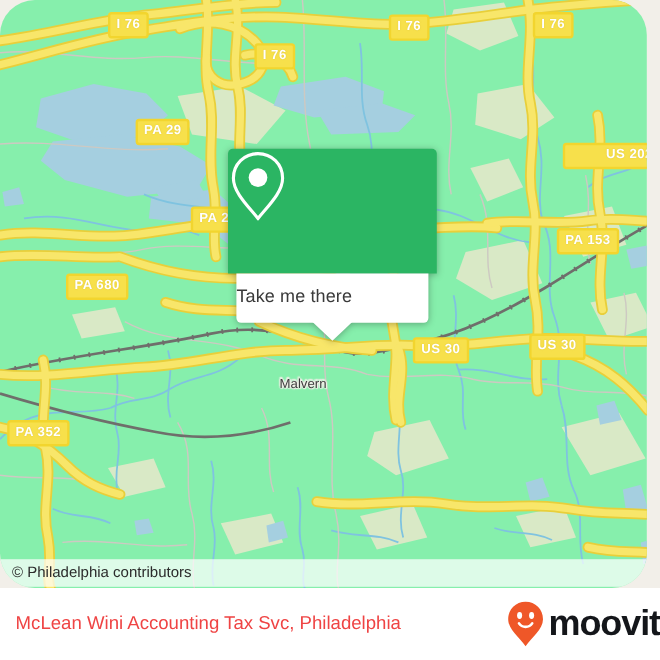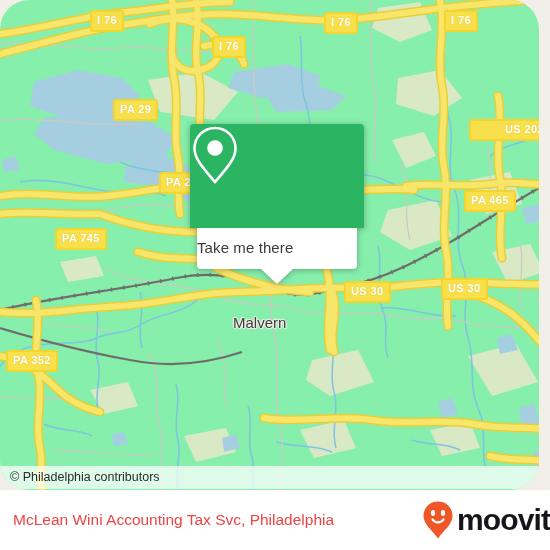--- a/index.html
+++ b/index.html
@@ -29,21 +29,21 @@
     padding:3px 5px 4px 5px;
     white-space:nowrap;
     text-shadow:0 0 1px rgba(190,160,20,.55);
     box-sizing:border-box;
   }
 
   
   .place-label{
     position:absolute;
     color:#3d3d3d;
-    font-size:15px;
+    font-size:11px;
     white-space:nowrap;
     text-shadow:
        1px 0 1px #f2efe9,-1px 0 1px #f2efe9,
        0 1px 1px #f2efe9,0 -1px 1px #f2efe9,
        1px 1px 1px #f2efe9,-1px -1px 1px #f2efe9;
   }
 
   
   #popup{
     position:absolute;
@@ -283,22 +283,22 @@
       </g>
     </svg>
 
     <div class="shield" style="left:90px;top:10px;">I 76</div>
     <div class="shield" style="left:212px;top:36px;">I 76</div>
     <div class="shield" style="left:324px;top:12px;">I 76</div>
     <div class="shield" style="left:444px;top:10px;">I 76</div>
     <div class="shield" style="left:113px;top:99px;">PA 29</div>
     <div class="shield" style="left:469px;top:119px;padding-left:34px;">US 202</div>
     <div class="shield" style="left:159px;top:172px;">PA 29</div>
-    <div class="shield" style="left:464px;top:190px;">PA 465</div>
-    <div class="shield" style="left:55px;top:228px;">PA 745</div>
+    <div class="shield" style="left:464px;top:190px;">PA 153</div>
+    <div class="shield" style="left:55px;top:228px;">PA 680</div>
     <div class="shield" style="left:344px;top:281px;">US 30</div>
     <div class="shield" style="left:441px;top:278px;">US 30</div>
     <div class="shield" style="left:6px;top:350px;">PA 352</div>
 
     <div class="place-label" style="left:233px;top:314px;">Malvern</div>
 
     <div id="popup">
       <div id="popup-top" style="background:#2bb563;">
         <svg width="50" height="62" viewBox="0 0 50 62">
           <path d="M25 4 C13.5 4 4.5 13 4.5 24.5 C4.5 36 16 47 25 58 C34 47 45.5 36 45.5 24.5 C45.5 13 36.5 4 25 4 Z" fill="none" stroke="#ffffff" stroke-width="2.6"></path>

